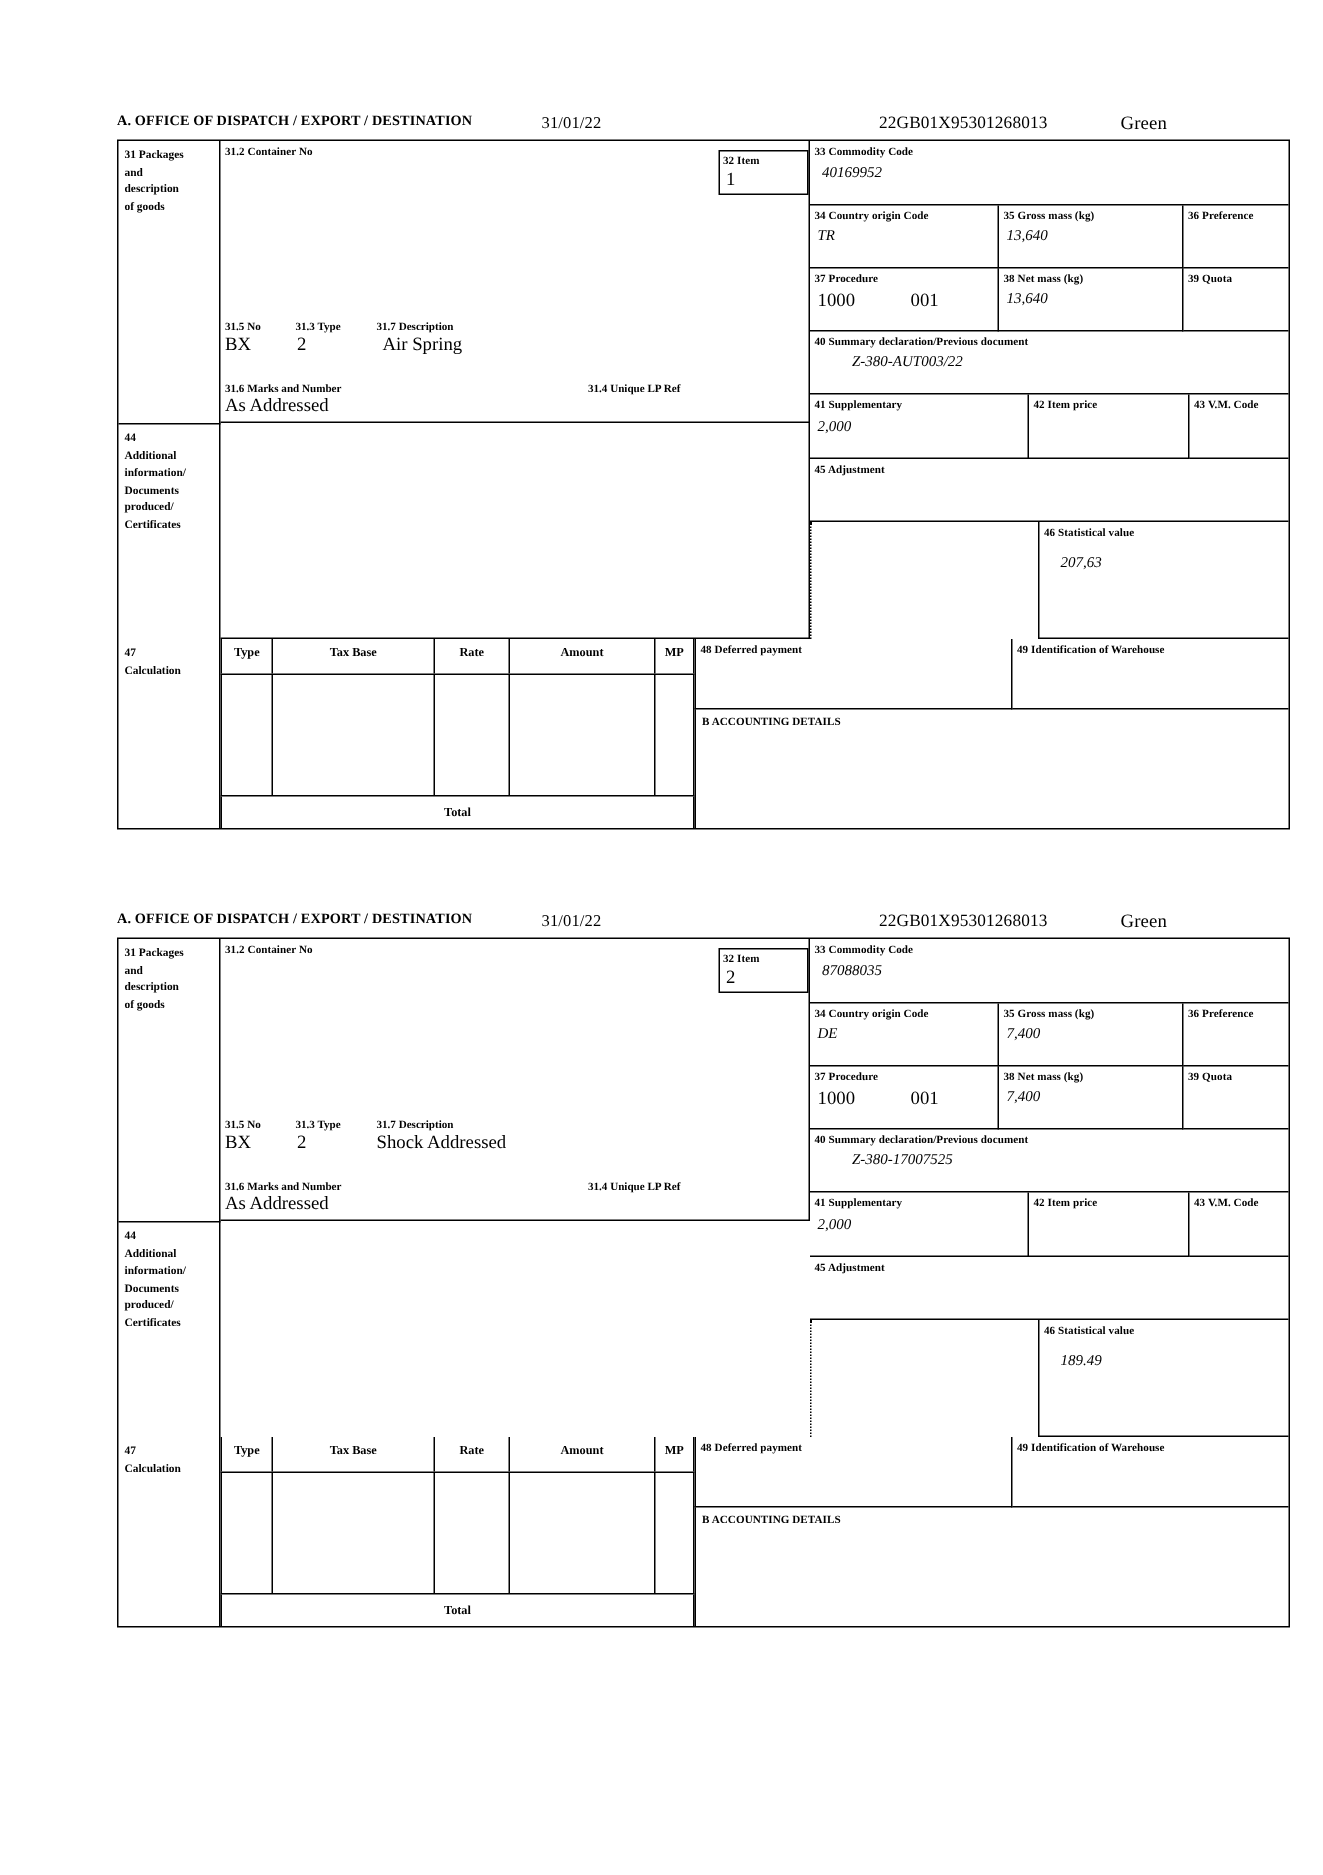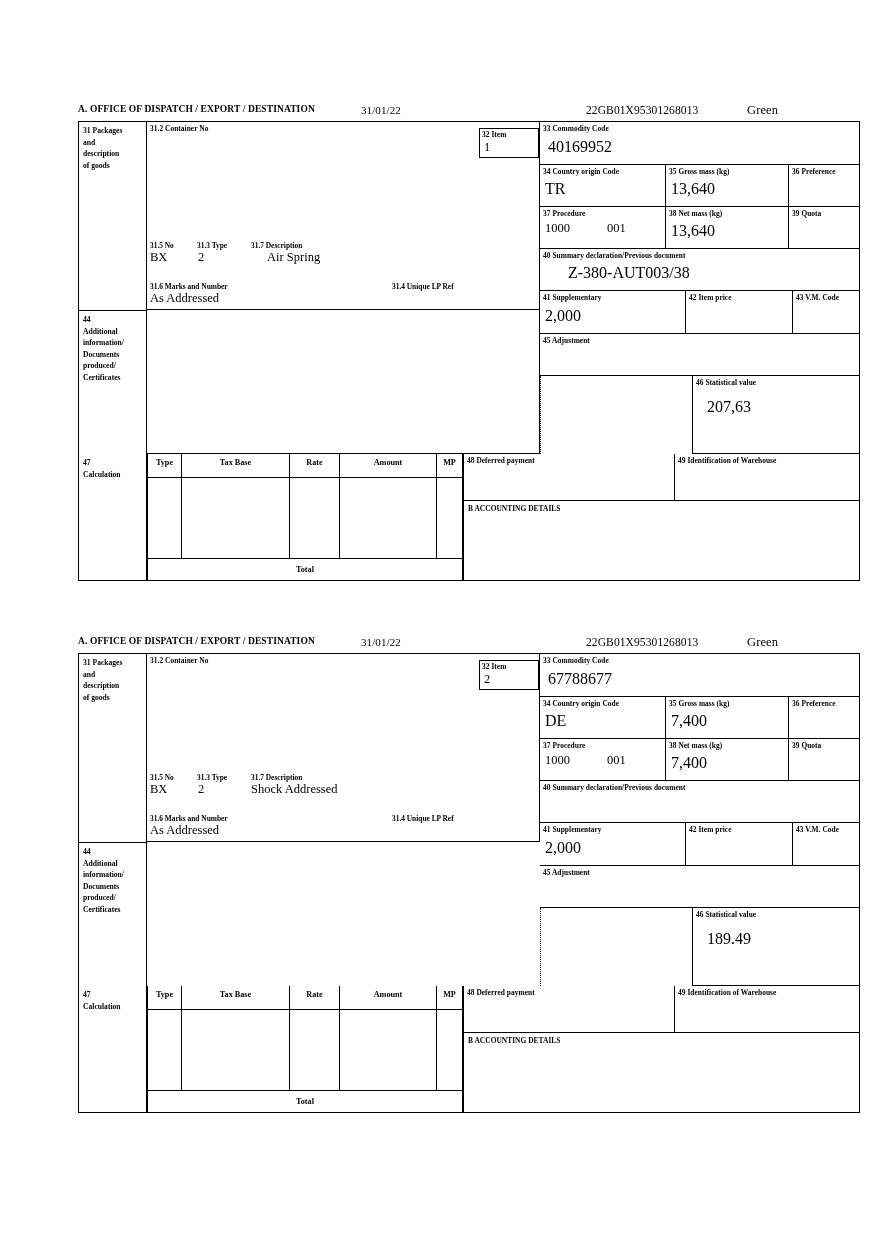--- a/index.html
+++ b/index.html
@@ -13,21 +13,20 @@
     font-family: "Liberation Serif", serif;
     color: #000;
     position: relative;
   }
   .page {
     position: absolute;
     left: 0;
     top: 0;
     width: 882px;
     height: 1008px;
-    margin-top: 28px;
   }
   .sheet {
     position: absolute;
     left: 78px;
     width: 782px;
   }
   .sheet-1 { top: 76px; }
   .sheet-2 { top: 608px; }
 
   
@@ -84,24 +83,25 @@
   }
 
   .lbl {
     font-size: 7.4px;
     font-weight: bold;
     line-height: 10px;
     letter-spacing: 0.05px;
     padding: 2px 0 0 3px;
   }
   .val {
-    font-size: 16px;
+    font-size: 10px;
     font-weight: normal;
     padding-left: 8px;
     font-family: "Liberation Serif", serif;
+    font-style: italic;
   }
 
   
   .leftlabel {
     font-size: 7.6px;
     font-weight: bold;
     line-height: 11.5px;
     padding: 3px 0 0 4px;
   }
 
@@ -157,21 +157,21 @@
         <div>of goods</div>
       </div>
 
       <div class="cell" style="left:68px;top:0;width:393px;height:188px;border-right:1px solid #000;border-bottom:1px solid #000;">
         <div class="lbl">31.2 Container No</div>
         <span class="sub" style="left:3px;top:119px;">31.5 No</span>
         <span class="sub" style="left:50px;top:119px;">31.3 Type</span>
         <span class="sub" style="left:104px;top:119px;">31.7 Description</span>
         <span class="subval" style="left:3px;top:128px;">BX</span>
         <span class="subval" style="left:51px;top:128px;">2</span>
-        <span class="subval" style="left:120px;top:128px;">Air Spring</span>
+        <span class="subval" style="left:108px;top:128px;">Air Spring</span>
         <span class="sub" style="left:3px;top:160px;">31.6 Marks and Number</span>
         <span class="sub" style="left:245px;top:160px;">31.4 Unique LP Ref</span>
         <span class="subval" style="left:3px;top:169px;">As Addressed</span>
       </div>
 
       <div class="cell" style="left:400px;top:6px;width:60px;height:30px;border:1.2px solid #000;">
         <div class="lbl" style="padding:1px 0 0 2px;">32 Item</div>
         <div style="font-size:12.5px;padding-left:4px;line-height:14px;">1</div>
       </div>
 
@@ -208,21 +208,21 @@
         <div class="val" style="padding-top:3px;padding-left:5px;">13,640</div>
       </div>
 
       <div class="cell" style="left:710px;top:85px;width:70px;height:42px;border-bottom:1px solid #000;">
         <div class="lbl">39 Quota</div>
         <div class="val" style="padding-top:3px;padding-left:5px;"></div>
       </div>
 
       <div class="cell" style="left:461px;top:127px;width:319px;height:42px;border-bottom:1px solid #000;">
         <div class="lbl">40 Summary declaration/Previous document</div>
-        <div class="val" style="padding-top:3px;padding-left:28px;">Z-380-AUT003/38</div>
+        <div class="val" style="padding-top:3px;padding-left:28px;">Z-380-AUT003/22</div>
       </div>
 
       <div class="cell" style="left:461px;top:169px;width:146px;height:43px;border-right:1px solid #000;border-bottom:1px solid #000;">
         <div class="lbl">41 Supplementary</div>
         <div class="val" style="padding-top:4px;padding-left:5px;">2,000</div>
       </div>
 
       <div class="cell" style="left:607px;top:169px;width:107px;height:43px;border-right:1px solid #000;border-bottom:1px solid #000;">
         <div class="lbl">42 Item price</div>
         <div class="val" style="padding-top:4px;padding-left:5px;"></div>
@@ -329,21 +329,21 @@
         <span class="subval" style="left:3px;top:169px;">As Addressed</span>
       </div>
 
       <div class="cell" style="left:400px;top:6px;width:60px;height:30px;border:1.2px solid #000;">
         <div class="lbl" style="padding:1px 0 0 2px;">32 Item</div>
         <div style="font-size:12.5px;padding-left:4px;line-height:14px;">2</div>
       </div>
 
       <div class="cell" style="left:461px;top:0;width:319px;height:43px;border-bottom:1px solid #000;">
         <div class="lbl">33 Commodity Code</div>
-        <div class="val" style="padding-top:4px;">67788677</div>
+        <div class="val" style="padding-top:4px;">87088035</div>
       </div>
 
       <div class="cell" style="left:461px;top:43px;width:126px;height:42px;border-right:1px solid #000;border-bottom:1px solid #000;">
         <div class="lbl">34 Country origin Code</div>
         <div class="val" style="padding-top:3px;padding-left:5px;">DE</div>
       </div>
       <div class="cell" style="left:587px;top:43px;width:123px;height:42px;border-right:1px solid #000;border-bottom:1px solid #000;">
         <div class="lbl">35 Gross mass (kg)</div>
         <div class="val" style="padding-top:3px;padding-left:5px;">7,400</div>
       </div>
@@ -363,20 +363,21 @@
         <div class="lbl">38 Net mass (kg)</div>
         <div class="val" style="padding-top:3px;padding-left:5px;">7,400</div>
       </div>
       <div class="cell" style="left:710px;top:85px;width:70px;height:42px;border-bottom:1px solid #000;">
         <div class="lbl">39 Quota</div>
         <div class="val" style="padding-top:3px;padding-left:5px;"></div>
       </div>
 
       <div class="cell" style="left:461px;top:127px;width:319px;height:42px;border-bottom:1px solid #000;">
         <div class="lbl">40 Summary declaration/Previous document</div>
+        <div class="val" style="padding-top:3px;padding-left:28px;">Z-380-17007525</div>
       </div>
 
       <div class="cell" style="left:461px;top:169px;width:146px;height:43px;border-right:1px solid #000;border-bottom:1px solid #000;">
         <div class="lbl">41 Supplementary</div>
         <div class="val" style="padding-top:4px;padding-left:5px;">2,000</div>
       </div>
       <div class="cell" style="left:607px;top:169px;width:107px;height:43px;border-right:1px solid #000;border-bottom:1px solid #000;">
         <div class="lbl">42 Item price</div>
         <div class="val" style="padding-top:4px;padding-left:5px;"></div>
       </div>

